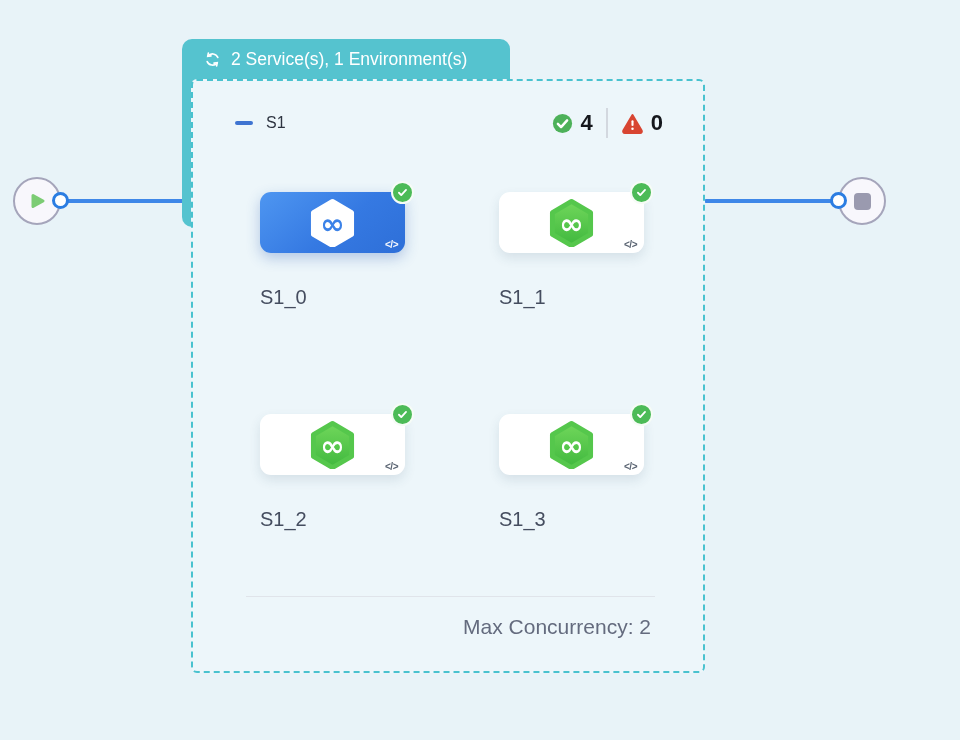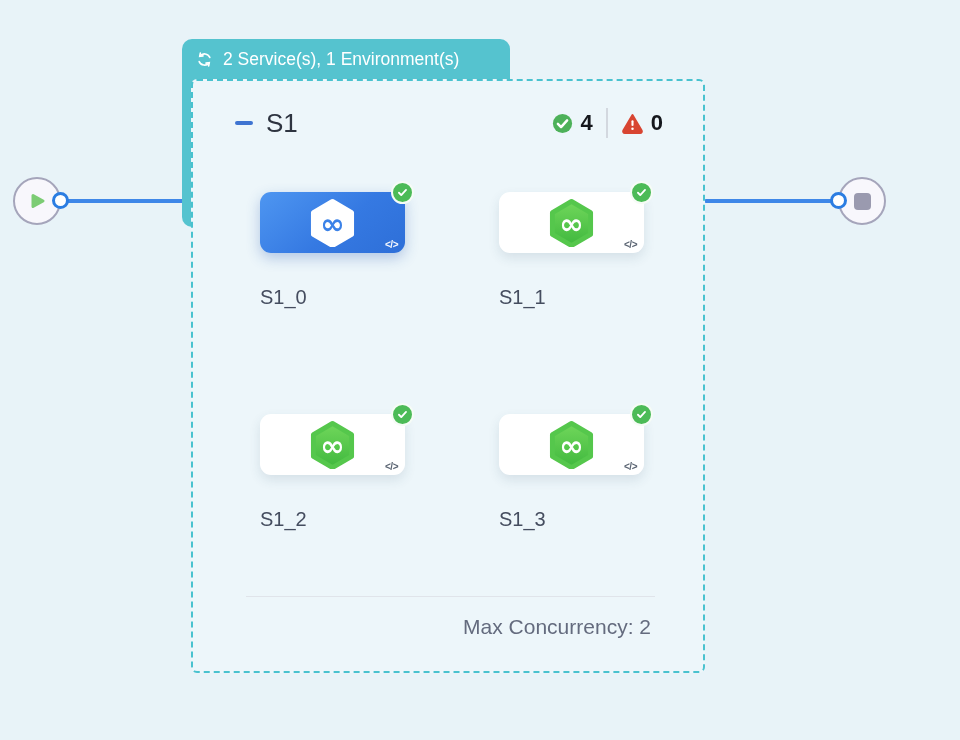--- a/index.html
+++ b/index.html
@@ -26,33 +26,33 @@
                background:#F8F7FC; border:2px solid #A5A5BB; z-index:5;
                display:flex; align-items:center; justify-content:center; cursor:pointer; }
   .node-start { left:13px;  top:177px; }
   .node-end   { left:838px; top:177px; }
   .stop-square { width:17px; height:17px; border-radius:4px; background:#9A9AAF; }
 
   
   .tag-shape { position:absolute; left:182px; top:39px; width:328px; height:188px;
                background:#55C3CF; border-radius:10px; z-index:2; }
   .tag-label { position:absolute; left:182px; top:39px; width:328px; height:40px;
-               z-index:4; display:flex; align-items:center; gap:9px; padding-left:13px;
+               z-index:4; display:flex; align-items:center; gap:9px; padding-left:21px;
                color:#FFFFFF; font-size:17.5px; font-weight:500; cursor:pointer; }
 
   
   .stage-container { position:absolute; left:191px; top:79px; width:514px; height:594px;
                      background:#EDF6FA; border:2px dashed #49C2CF; border-radius:6px;
                      z-index:3; }
 
   .stage-header { position:absolute; left:42px; right:40px; top:26px; height:32px;
                   display:flex; align-items:center; }
   .collapse-btn { width:18px; height:4px; border-radius:2px; background:#3F74D1;
                   margin-right:13px; cursor:pointer; flex:none; }
-  .stage-title { font-size:26px; font-weight:500; color:#2E3440; }
+  .stage-title { font-size:16px; font-weight:500; color:#2E3440; }
   .header-spacer { flex:1; }
   .status-group { display:flex; align-items:center; gap:7px; }
   .status-count { font-size:22px; font-weight:600; color:#15171C; }
   .status-vdivider { width:2px; height:30px; background:#D3D8DF; margin:0 6px; }
 
   
   .svc-group { position:absolute; width:145px; display:flex; flex-direction:column; }
   .svc-g0 { left:67px;  top:111px; }
   .svc-g1 { left:306px; top:111px; }
   .svc-g2 { left:67px;  top:333px; }

